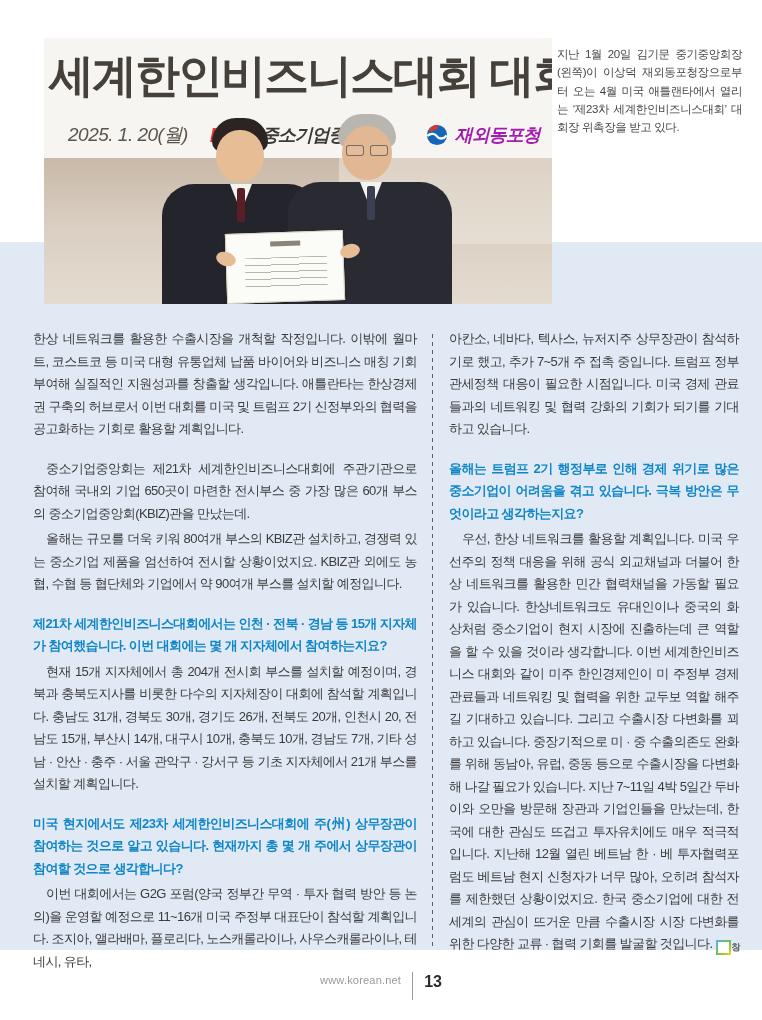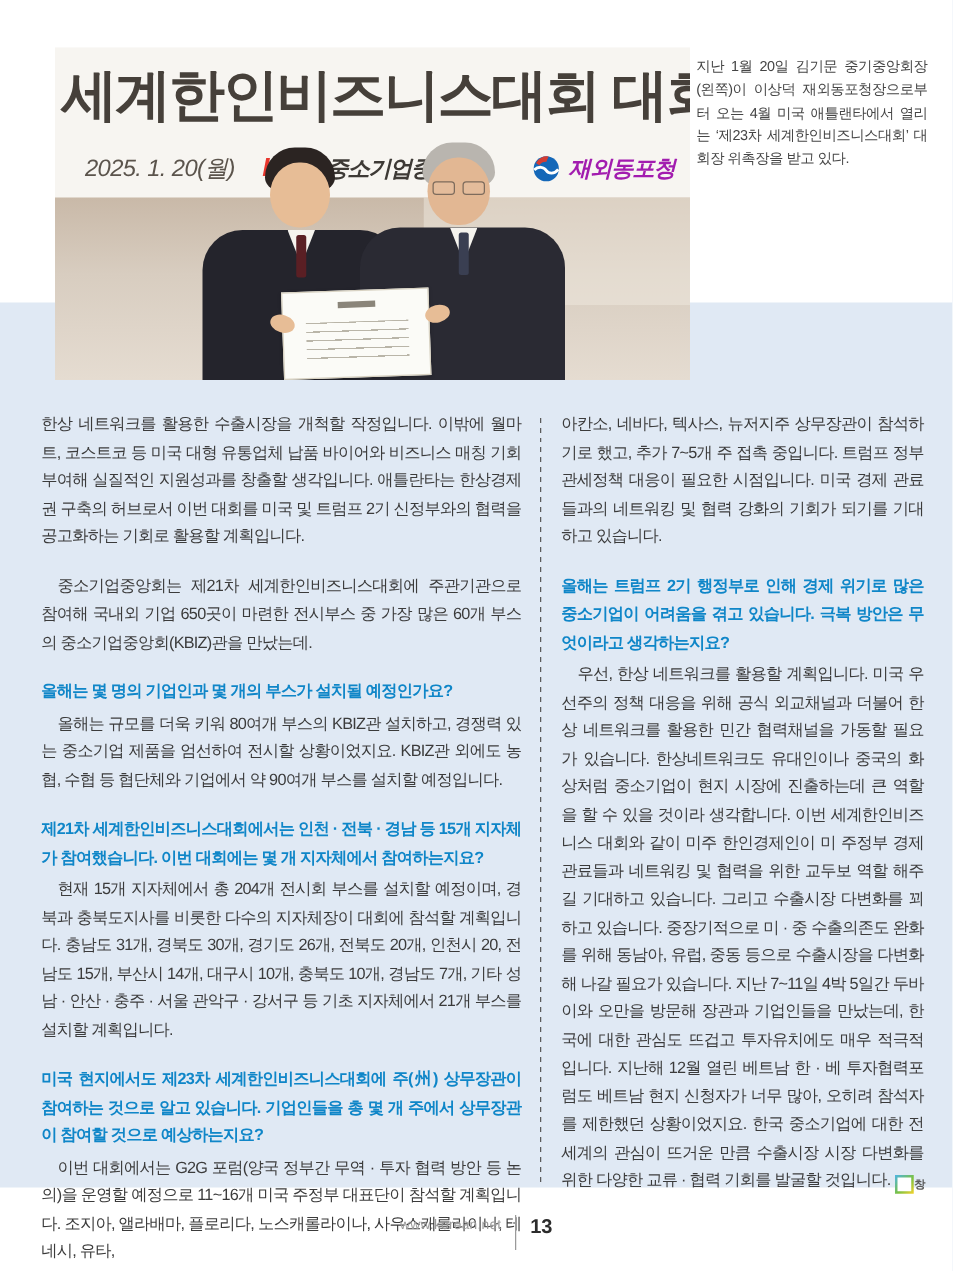--- a/index.html
+++ b/index.html
@@ -121,25 +121,24 @@
     </div>
     <div class="hand" style="left:172px; top:214px; transform:rotate(18deg);"></div>
     <div class="hand" style="left:296px; top:206px; transform:rotate(-14deg);"></div>
   </div>
 
   <div class="caption">지난 1월 20일 김기문 중기중앙회장(왼쪽)이 이상덕 재외동포청장으로부터 오는 4월 미국 애틀랜타에서 열리는 ‘제23차 세계한인비즈니스대회’ 대회장 위촉장을 받고 있다.</div>
 
   <div class="col col-left">
     <p class="a first">한상 네트워크를 활용한 수출시장을 개척할 작정입니다. 이밖에 월마트, 코스트코 등 미국 대형 유통업체 납품 바이어와 비즈니스 매칭 기회 부여해 실질적인 지원성과를 창출할 생각입니다. 애틀란타는 한상경제권 구축의 허브로서 이번 대회를 미국 및 트럼프 2기 신정부와의 협력을 공고화하는 기회로 활용할 계획입니다.</p>
     <p class="a indent">중소기업중앙회는 제21차 세계한인비즈니스대회에 주관기관으로 참여해 국내외 기업 650곳이 마련한 전시부스 중 가장 많은 60개 부스의 중소기업중앙회(KBIZ)관을 만났는데.</p>
-    <p class="q">올해는 몇 명의 기업인과 몇 개의 부스가 설치될 예정인가요?</p>
     <p class="a qa indent">올해는 규모를 더욱 키워 80여개 부스의 KBIZ관 설치하고, 경쟁력 있는 중소기업 제품을 엄선하여 전시할 상황이었지요. KBIZ관 외에도 농협, 수협 등 협단체와 기업에서 약 90여개 부스를 설치할 예정입니다.</p>
     <p class="q">제21차 세계한인비즈니스대회에서는 인천 · 전북 · 경남 등 15개 지자체가 참여했습니다. 이번 대회에는 몇 개 지자체에서 참여하는지요?</p>
     <p class="a qa indent">현재 15개 지자체에서 총 204개 전시회 부스를 설치할 예정이며, 경북과 충북도지사를 비롯한 다수의 지자체장이 대회에 참석할 계획입니다. 충남도 31개, 경북도 30개, 경기도 26개, 전북도 20개, 인천시 20, 전남도 15개, 부산시 14개, 대구시 10개, 충북도 10개, 경남도 7개, 기타 성남 · 안산 · 충주 · 서울 관악구 · 강서구 등 기초 지자체에서 21개 부스를 설치할 계획입니다.</p>
-    <p class="q">미국 현지에서도 제23차 세계한인비즈니스대회에 주(州) 상무장관이 참여하는 것으로 알고 있습니다. 기업인들을 총 몇 개 주에서 상무장관이 참여할 것으로 예상하는지요?</p>
+    <p class="q">미국 현지에서도 제23차 세계한인비즈니스대회에 주(州) 상무장관이 참여하는 것으로 알고 있습니다. 현재까지 총 몇 개 주에서 상무장관이 참여할 것으로 생각합니다?</p>
     <p class="a qa indent">이번 대회에서는 G2G 포럼(양국 정부간 무역 · 투자 협력 방안 등 논의)을 운영할 예정으로 11~16개 미국 주정부 대표단이 참석할 계획입니다. 조지아, 앨라배마, 플로리다, 노스캐롤라이나, 사우스캐롤라이나, 테네시, 유타,</p>
   </div>
 
   <div class="divider"></div>
 
   <div class="col col-right">
     <p class="a first">아칸소, 네바다, 텍사스, 뉴저지주 상무장관이 참석하기로 했고, 추가 7~5개 주 접촉 중입니다. 트럼프 정부 관세정책 대응이 필요한 시점입니다. 미국 경제 관료들과의 네트워킹 및 협력 강화의 기회가 되기를 기대하고 있습니다.</p>
     <p class="q">올해는 트럼프 2기 행정부로 인해 경제 위기로 많은 중소기업이 어려움을 겪고 있습니다. 극복 방안은 무엇이라고 생각하는지요?</p>
     <p class="a qa indent"><span>우선, 한상 네트워크를 활용할 계획입니다. 미국 우선주의 정책 대응을 위해 공식 외교채널과 더불어 한상 네트워크를 활용한 민간 협력채널을 가동할 필요가 있습니다. 한상네트워크도 유대인이나 중국의 화상처럼 중소기업이 현지 시장에 진출하는데 큰 역할을 할 수 있을 것이라 생각합니다. 이번 세계한인비즈니스 대회와 같이 미주 한인경제인이 미 주정부 경제 관료들과 네트워킹 및 협력을 위한 교두보 역할 해주길 기대하고 있습니다. 그리고 수출시장 다변화를 꾀하고 있습니다. 중장기적으로 미 · 중 수출의존도 완화를 위해 동남아, 유럽, 중동 등으로 수출시장을 다변화해 나갈 필요가 있습니다. 지난 7~11일 4박 5일간 두바이와 오만을 방문해 장관과 기업인들을 만났는데, 한국에 대한 관심도 뜨겁고 투자유치에도 매우 적극적입니다. 지난해 12월 열린 베트남 한 · 베 투자협력포럼도 베트남 현지 신청자가 너무 많아, 오히려 참석자를 제한했던 상황이었지요. 한국 중소기업에 대한 전 세계의 관심이 뜨거운 만큼 수출시장 시장 다변화를 위한 다양한 교류 · 협력 기회를 발굴할 것입니다.</span><span class="endmark"><span class="endmark-inner">창</span></span></p>
   </div>

